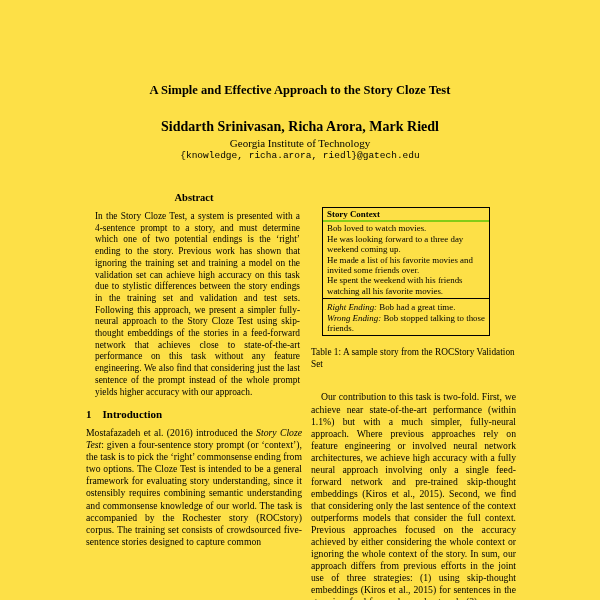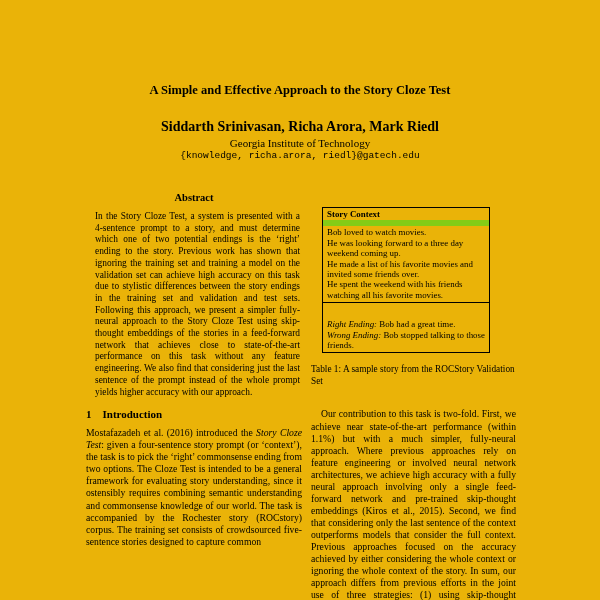--- a/index.html
+++ b/index.html
@@ -4,21 +4,21 @@
 <style>
   html, body {
     margin: 0;
     padding: 0;
     background: #ffffff;
   }
   .page {
     position: relative;
     width: 600px;
     height: 600px;
-    background: #eab308;
+    background: #fde047;
     color: #000000;
     overflow: hidden;
     font-family: "Liberation Serif", "DejaVu Serif", serif;
   }
   
   .paper-header {
     position: absolute;
     top: 0; left: 0; right: 0;
     text-align: center;
   }
@@ -94,28 +94,28 @@
     width: 166px;
     margin-left: 11px;
     margin-top: 2px;
     border: 1px solid #000000;
     font-size: 8.9px;
     line-height: 10.4px;
   }
   .t-header {
     font-weight: bold;
     padding: 1px 4px;
-    border-bottom: 6px solid #84cc16;
+    border-bottom: 2px solid #84cc16;
   }
   .t-body {
     padding: 1px 4px 2px 4px;
   }
   .t-endings {
     border-top: 1px solid #000000;
-    padding: 16px 4px 2px 4px;
+    padding: 3px 4px 2px 4px;
   }
   .ending-label {
     font-style: italic;
   }
   .caption {
     margin-top: 11px;
     font-size: 9.3px;
     line-height: 11.5px;
     text-align: left;
   }

